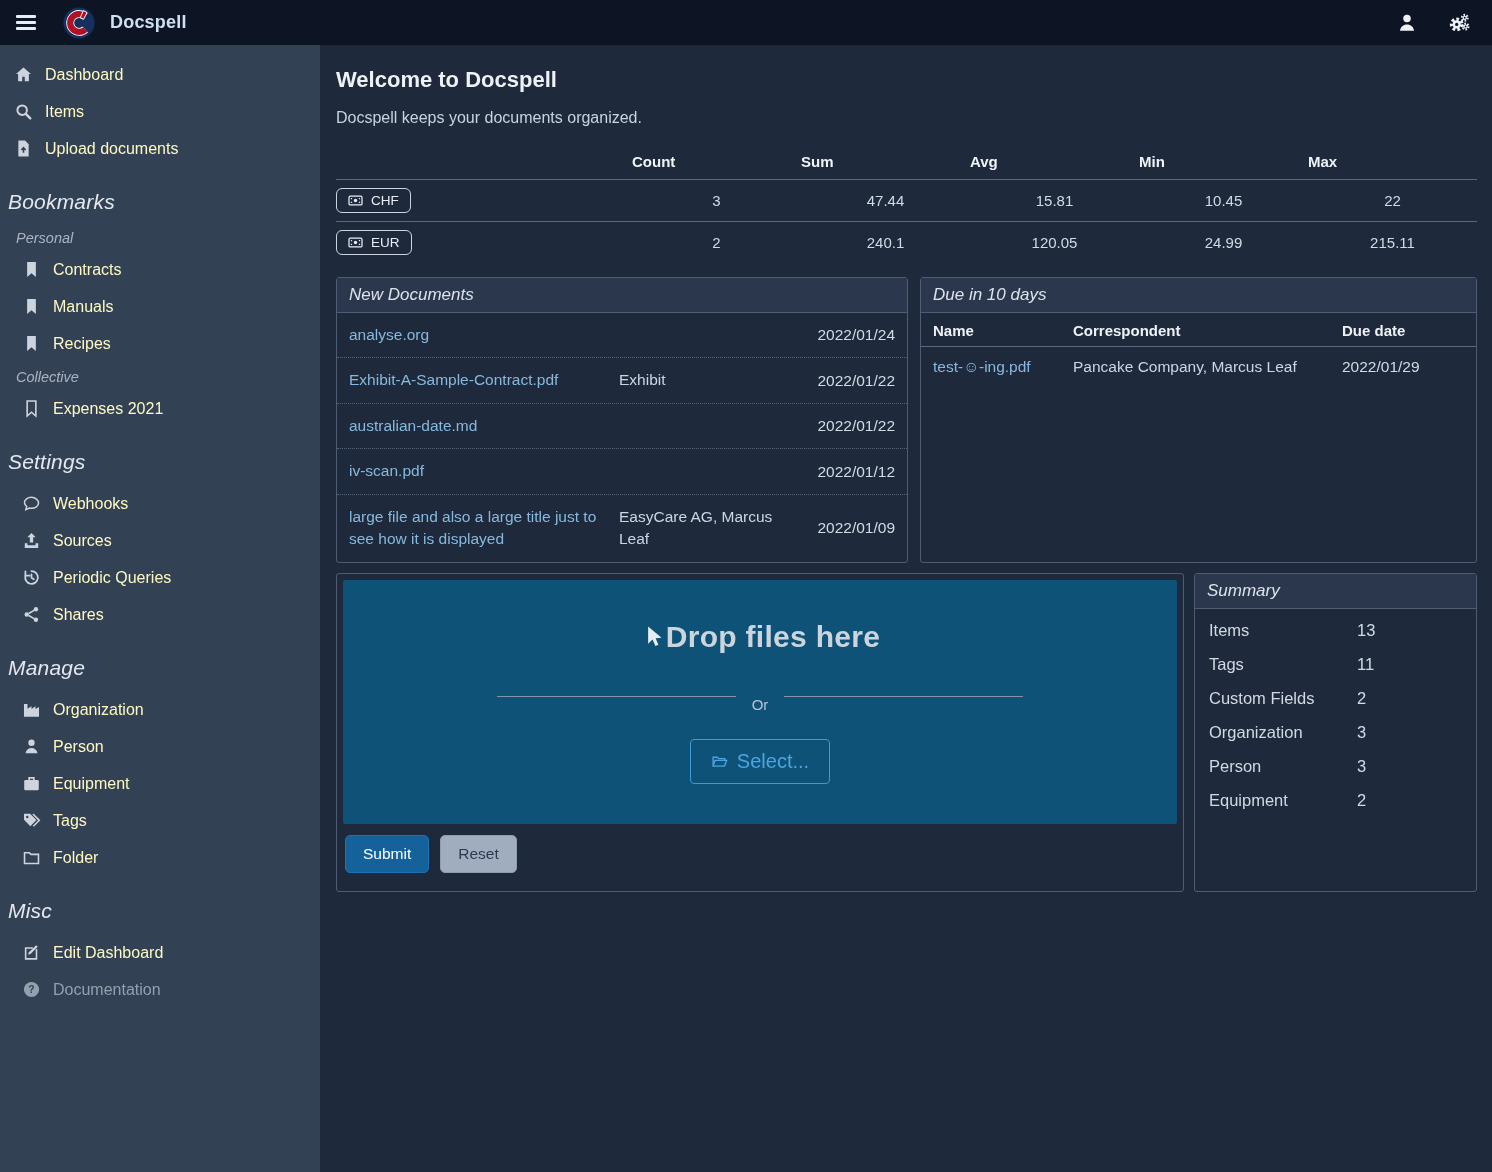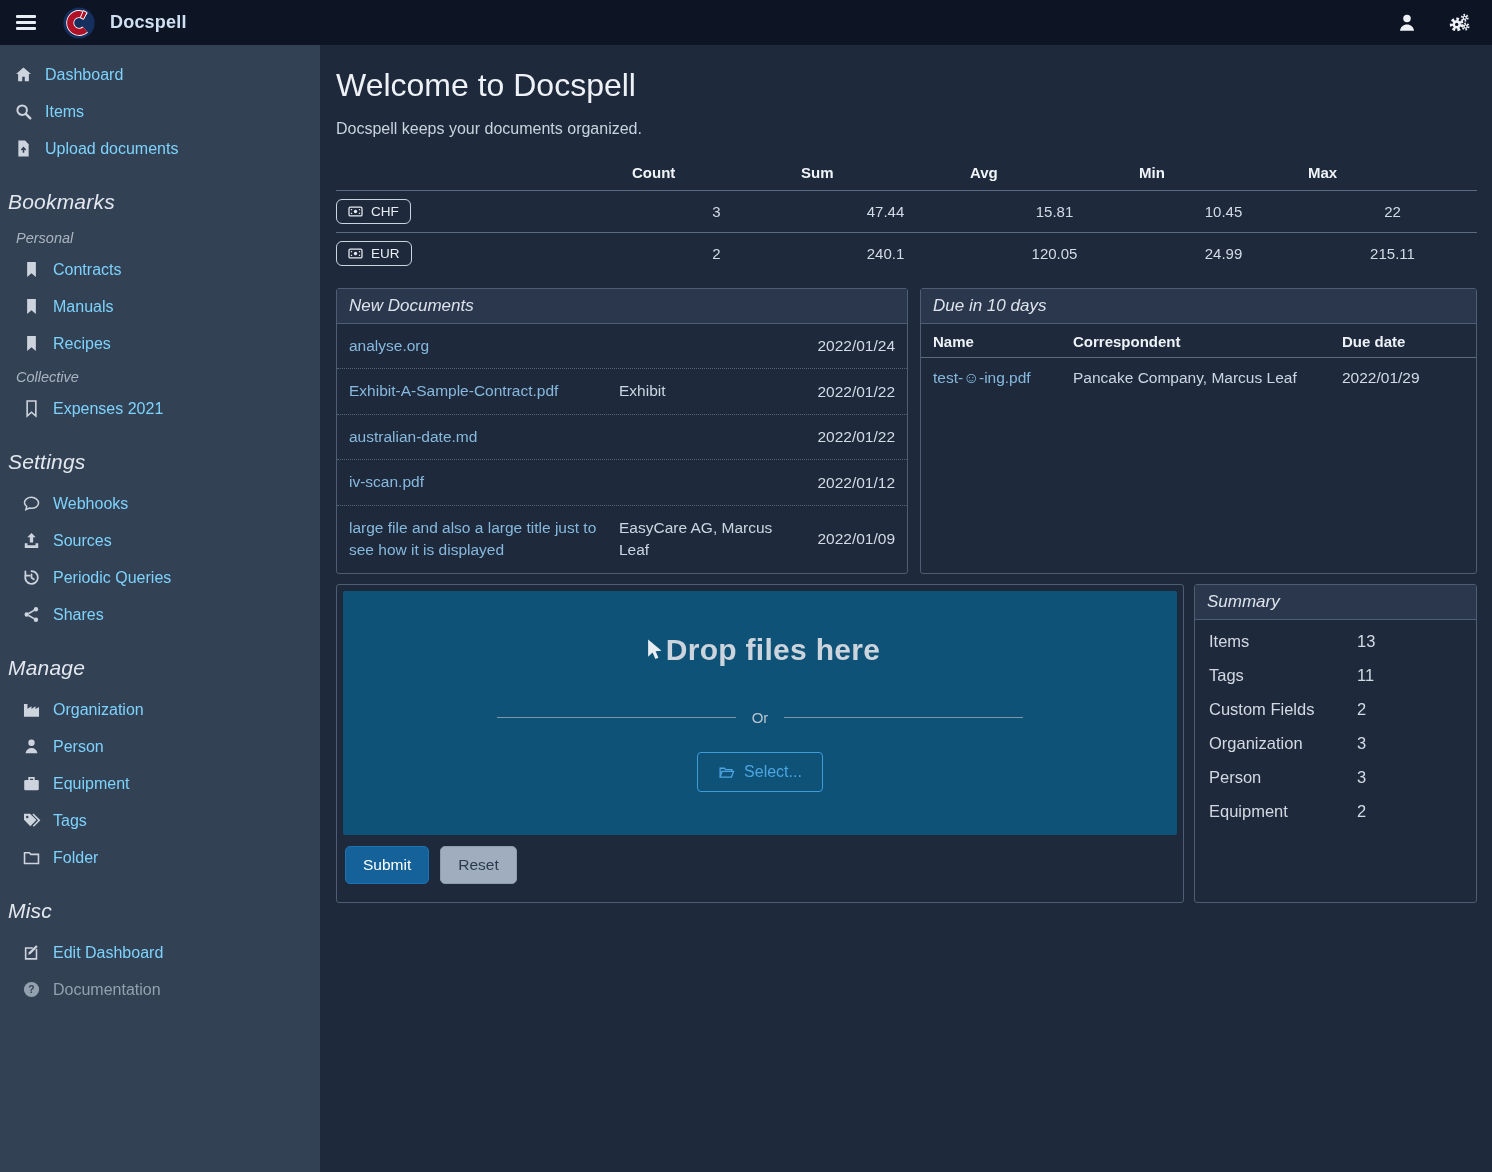--- a/index.html
+++ b/index.html
@@ -28,35 +28,35 @@
   .body-row { flex:1; display:flex; min-height:0; }
   .sidebar {
     width:320px; flex:0 0 320px; background:var(--sidebar-bg,#334155);
     padding:10px 0 0 0; overflow:hidden; font-size:16px;
   }
   .content { flex:1; padding:12px 15px 0 16px; overflow:hidden; }
 
   
   .sb-item {
     display:flex; align-items:center; gap:12px; padding:8px 10px 8px 14px;
-    color:#7dd3fc; cursor:pointer; margin:2px 0;
+    color:#fef9c3; cursor:pointer; margin:2px 0;
   }
   .sb-item.indent { padding-left:22px; }
   .sb-item .ic { width:19px; height:19px; flex:0 0 19px; display:inline-flex; color:#cdd4dd; }
   .sb-item .ic svg { width:100%; height:100%; }
   .sb-item.dim { color:#93a0ae; }
   .sb-item.dim .ic { color:#93a0ae; }
   .sb-section {
     font-style:italic; font-size:21px; color:#e3e8ef;
     padding:22px 10px 10px 8px; letter-spacing:.2px;
   }
   .sb-sub { font-style:italic; font-size:14.5px; color:#aab4c1; padding:6px 10px 4px 16px; }
 
   
-  h1 { font-size:32px; color:#eef2f7; font-weight:normal; margin-top:10px; }
+  h1 { font-size:22px; color:#eef2f7; font-weight:bold; margin-top:10px; }
   .subtitle { font-size:16px; color:#c9d3de; margin-top:16px; }
 
   .stats { margin-top:26px; }
   .stats-row { display:grid; grid-template-columns:296px repeat(5,1fr); align-items:center; }
   .stats-row.head { font-weight:bold; color:#f0f4f9; font-size:15px; padding-bottom:9px; }
   .stats-row.head > div { text-align:left; }
   .stats-row.head > div:first-child { text-align:left; }
   .stats-row.body { border-top:1px solid #5a6a80; padding:8px 0; font-size:15px; color:#d2dbe5; }
   .stats-row.body > div { text-align:center; }
   .stats-row.body > div:first-child { text-align:left; }
@@ -92,25 +92,25 @@
 
   
   .upload-body { padding:6px; display:flex; flex-direction:column; flex:1; }
   .dropzone {
     background:var(--dropzone-bg,#0e5277); border-radius:2px; height:244px;
     display:flex; flex-direction:column; align-items:center; justify-content:center; cursor:pointer;
   }
   .drop-title { display:flex; align-items:center; gap:0; font-size:30px; font-weight:bold; color:#ccd4dd; letter-spacing:.3px; }
   .drop-title .ic { width:26px; height:30px; display:inline-flex; color:#e8edf3; }
   .drop-title .ic svg { width:100%; height:100%; }
-  .or-row { width:63%; display:flex; align-items:center; gap:16px; margin-top:42px; color:#b9c4d0; font-size:15px; }
+  .or-row { width:63%; display:flex; gap:16px; margin-top:42px; color:#b9c4d0; font-size:15px; }
   .or-row .line { flex:1; height:1px; background:#7f94a8; }
   .select-btn {
     margin-top:26px; background:transparent; border:1px solid #3d9bd6; border-radius:4px;
-    color:#4da4e0; font-size:16px; padding:10px 20px; display:inline-flex; align-items:center; gap:9px;
+    color:#4da4e0; font-size:20px; padding:10px 20px; display:inline-flex; align-items:center; gap:9px;
     font-family:inherit; cursor:pointer;
   }
   .select-btn .ic { width:17px; height:17px; display:inline-flex; }
   .select-btn .ic svg { width:100%; height:100%; }
   .btn-row { padding:11px 2px 12px 2px; display:flex; gap:11px; }
   .btn { border:none; border-radius:5px; font-size:15.5px; padding:9px 17px; font-family:inherit; cursor:pointer; }
   .btn.submit { background:var(--submit-bg,#15629b); color:#fff; border:1px solid #1b73b3; }
   .btn.reset  { background:#9fadbf; color:#2c3a50; border:1px solid #8d9cb0; }
 
   

